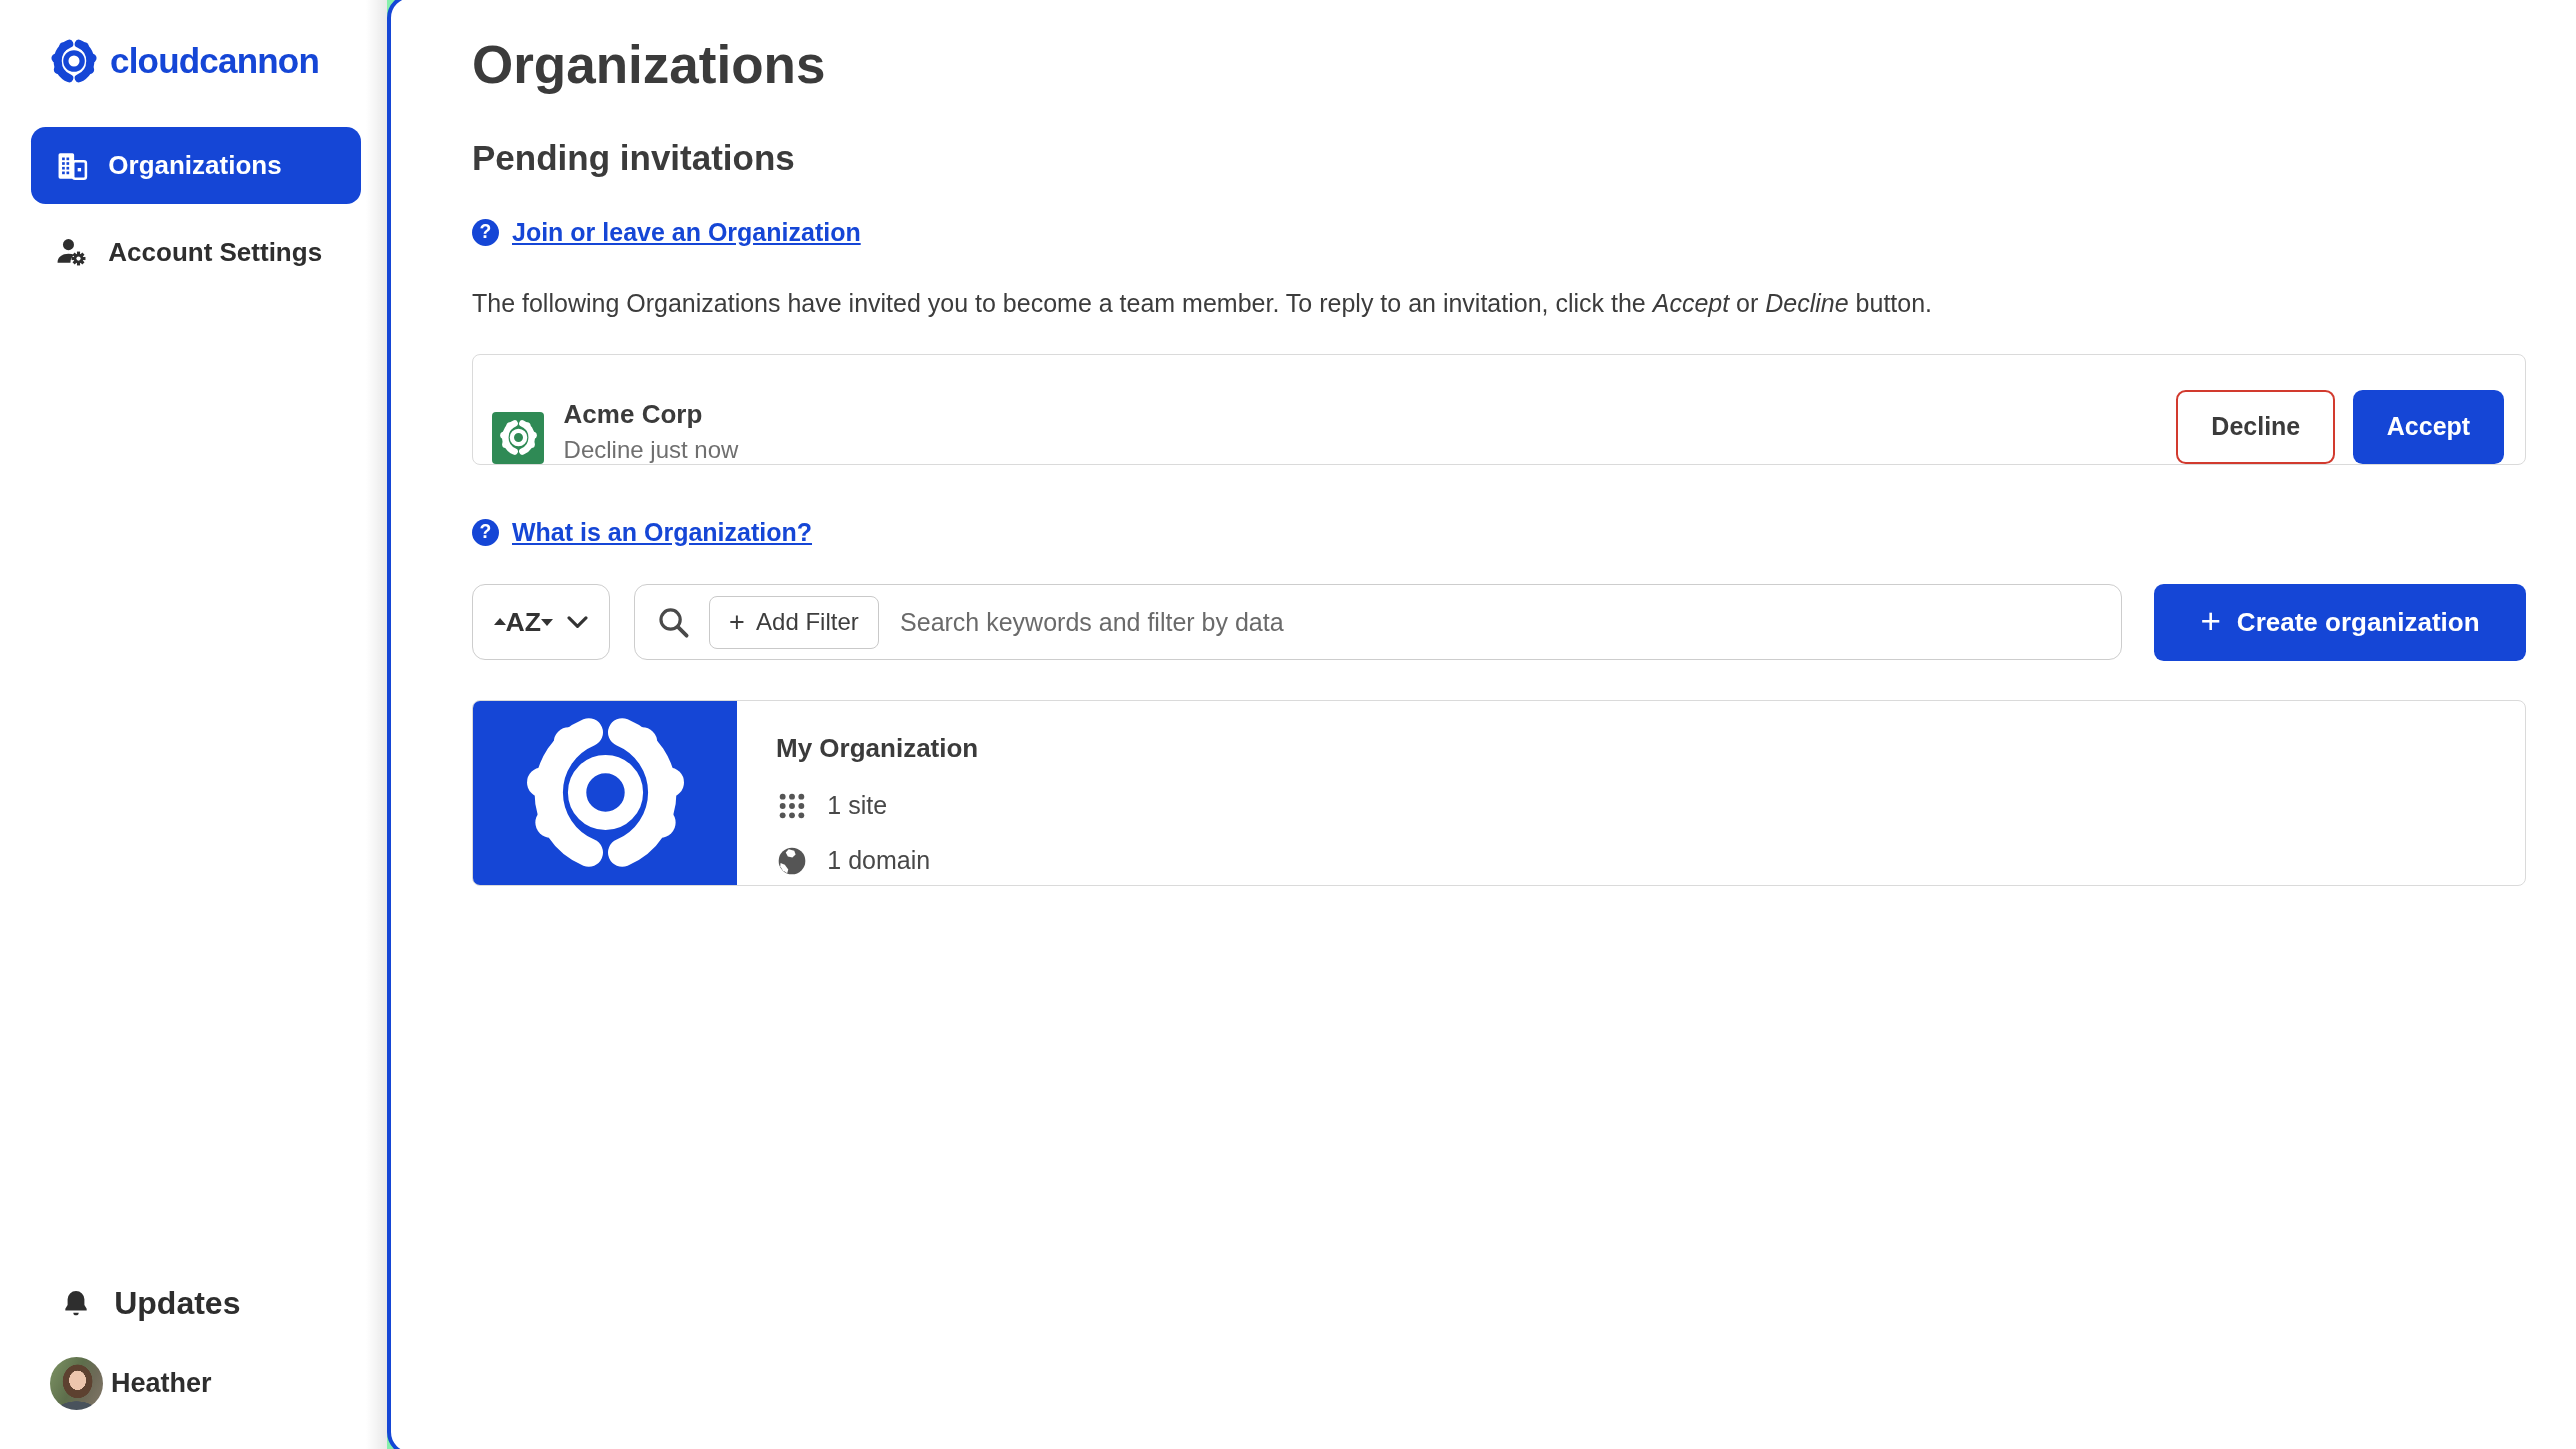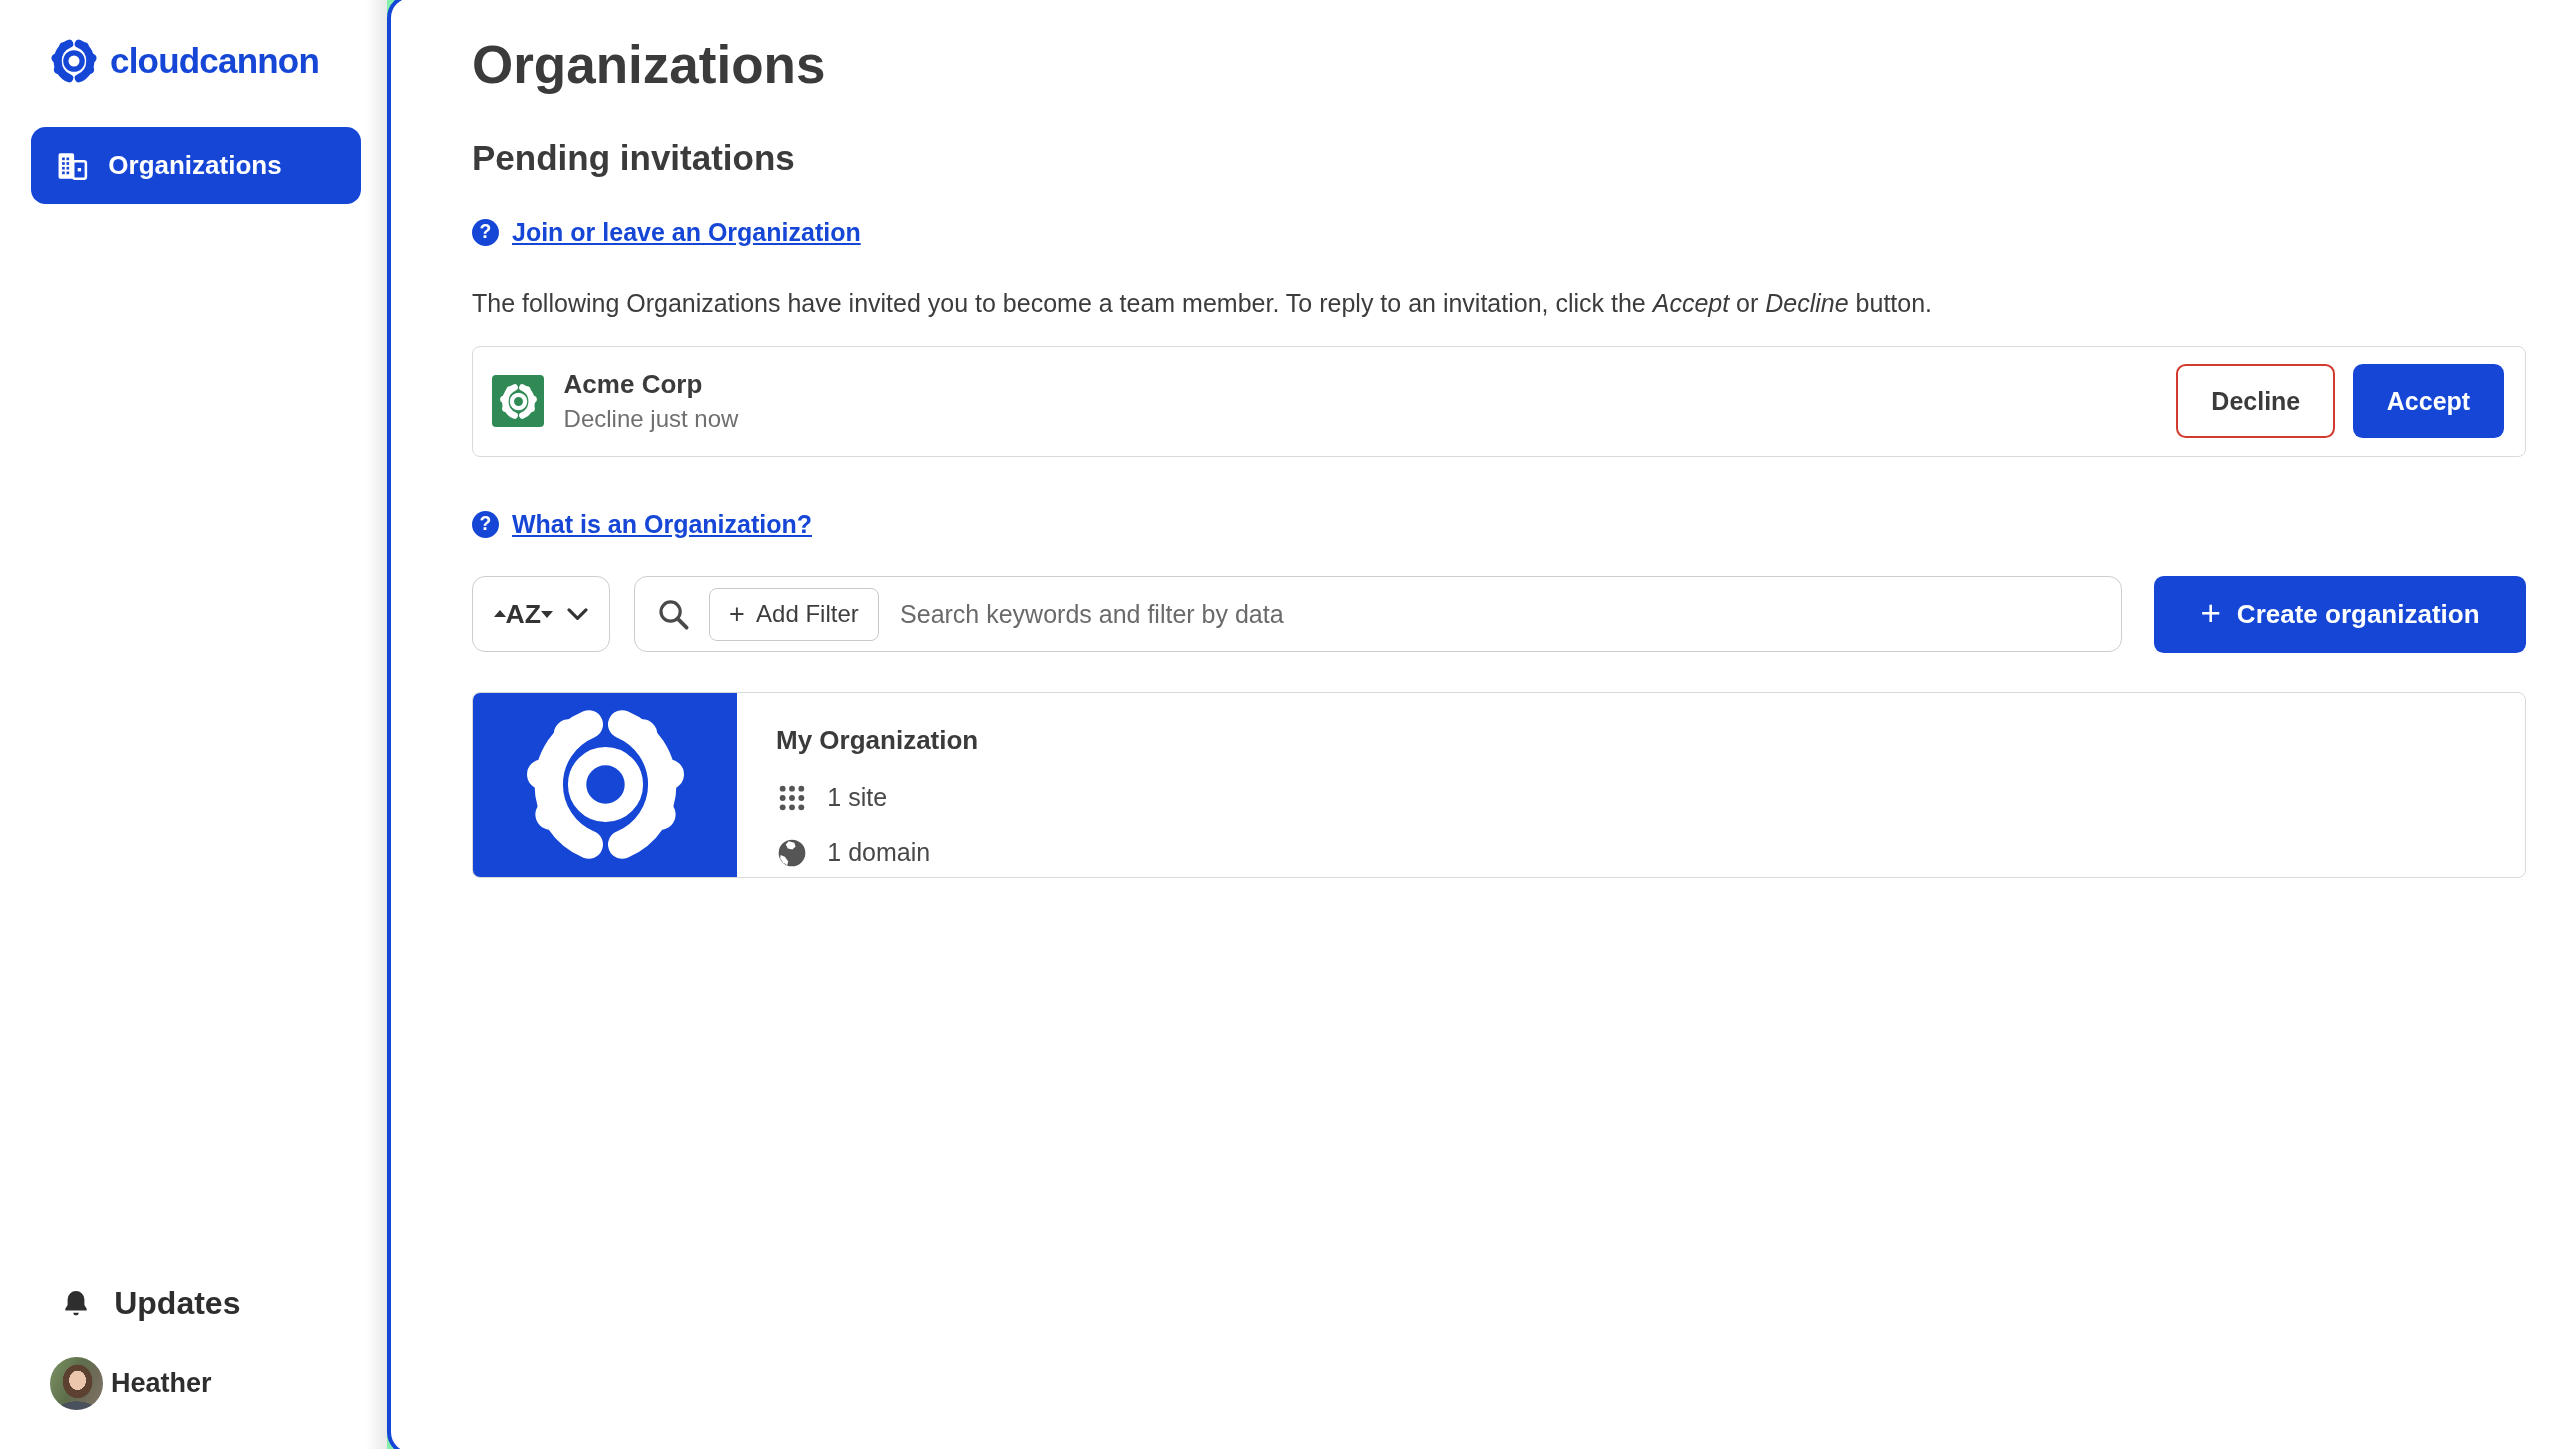--- a/index.html
+++ b/index.html
@@ -49,21 +49,21 @@
   .help-link-row.second { margin-top:53px; }
   .help-icon { width:27px; height:27px; border-radius:50%; background:#1546D6; color:#fff;
     display:flex; align-items:center; justify-content:center; font-size:19.3px; font-weight:700; flex:0 0 auto; }
   .help-link { font-size:25px; font-weight:700; color:#1546D6; text-decoration:underline; }
 
   .intro-text { margin-top:42px; font-size:25px; color:#3c3c3c; }
   .intro-text em { font-style:italic; }
 
   .card { width:2054px; border:1.6px solid #DADADA; border-radius:8px; background:#fff; }
 
-  .invite-card { margin-top:28px; height:111px; display:flex; align-items:center; padding:0 21px 0 19.3px; }
+  .invite-card { margin-top:36px; height:111px; display:flex; align-items:flex-end; padding:0 21px 0 19.3px; }
   .invite-logo { width:52px; height:52px; border-radius:4px; background:#2F8A55; flex:0 0 auto;
     display:flex; align-items:center; justify-content:center; }
   .invite-logo svg { width:39px; height:39px; }
   .invite-info { margin-left:19.3px; display:flex; flex-direction:column; gap:5.6px; }
   .invite-org { font-size:26px; font-weight:700; color:#3b3b3b; }
   .invite-when { font-size:24px; color:#6f6f6f; }
   .invite-actions { margin-left:auto; display:flex; gap:17.7px; }
   .btn { display:flex; align-items:center; justify-content:center; border-radius:9.7px;
     font-size:25px; font-weight:700; cursor:pointer; font-family:inherit; }
   .btn-decline { width:159px; height:74px; background:#fff; border:2.4px solid #D23A2E; color:#3b3b3b; }
@@ -144,20 +144,35 @@
           <rect x="5" y="9.3" width="1.9" height="1.9" fill="var(--icon-bg)"></rect>
           <rect x="8.1" y="9.3" width="1.9" height="1.9" fill="var(--icon-bg)"></rect>
           <rect x="5" y="12.6" width="1.9" height="1.9" fill="var(--icon-bg)"></rect>
           <rect x="8.1" y="12.6" width="1.9" height="1.9" fill="var(--icon-bg)"></rect>
           <rect x="5" y="15.9" width="1.9" height="1.9" fill="var(--icon-bg)"></rect>
           <rect x="8.1" y="15.9" width="1.9" height="1.9" fill="var(--icon-bg)"></rect>
           <rect x="12.8" y="8.6" width="9" height="12.4" rx="1.4" fill="none" stroke="currentColor" stroke-width="1.8"></rect>
           <rect x="16" y="13.4" width="2.4" height="2.4" fill="currentColor"></rect>
         </svg>
         <span class="nav-label">Organizations</span>
+      </div>
+      <div class="nav-item plain">
+        <svg class="nav-icon" viewBox="0 0 24 24" fill="currentColor">
+          <circle cx="9.5" cy="6.8" r="3.9"></circle>
+          <path d="M1.8 19.5c0-4.2 3.4-6.2 7.7-6.2 1.6 0 3 .25 4.2.75-1.7 1.1-2.8 2.9-2.8 5.45H1.8z"></path>
+          <g transform="translate(16.6,16.6)">
+            <rect x="-1.1" y="-4.9" width="2.2" height="9.8"></rect>
+            <rect x="-1.1" y="-4.9" width="2.2" height="9.8" transform="rotate(45)"></rect>
+            <rect x="-1.1" y="-4.9" width="2.2" height="9.8" transform="rotate(90)"></rect>
+            <rect x="-1.1" y="-4.9" width="2.2" height="9.8" transform="rotate(135)"></rect>
+            <circle cx="0" cy="0" r="3.4"></circle>
+            <circle cx="0" cy="0" r="1.5" fill="var(--icon-bg)"></circle>
+          </g>
+        </svg>
+        <span class="nav-label">Account Settings</span>
       </div>
     </nav>
 
     <div class="sidebar-bottom">
       <div class="updates-row">
         <svg class="bell" viewBox="0 0 24 24" fill="currentColor">
           <path d="M12 2.2a6.3 6.3 0 0 0-6.3 6.3v4.2L4 15.5v1.3h16v-1.3l-1.7-2.8V8.5A6.3 6.3 0 0 0 12 2.2z"></path>
           <path d="M10 18.5a2 2 0 0 0 4 0h-4z"></path>
         </svg>
         <span class="updates-label">Updates</span>

